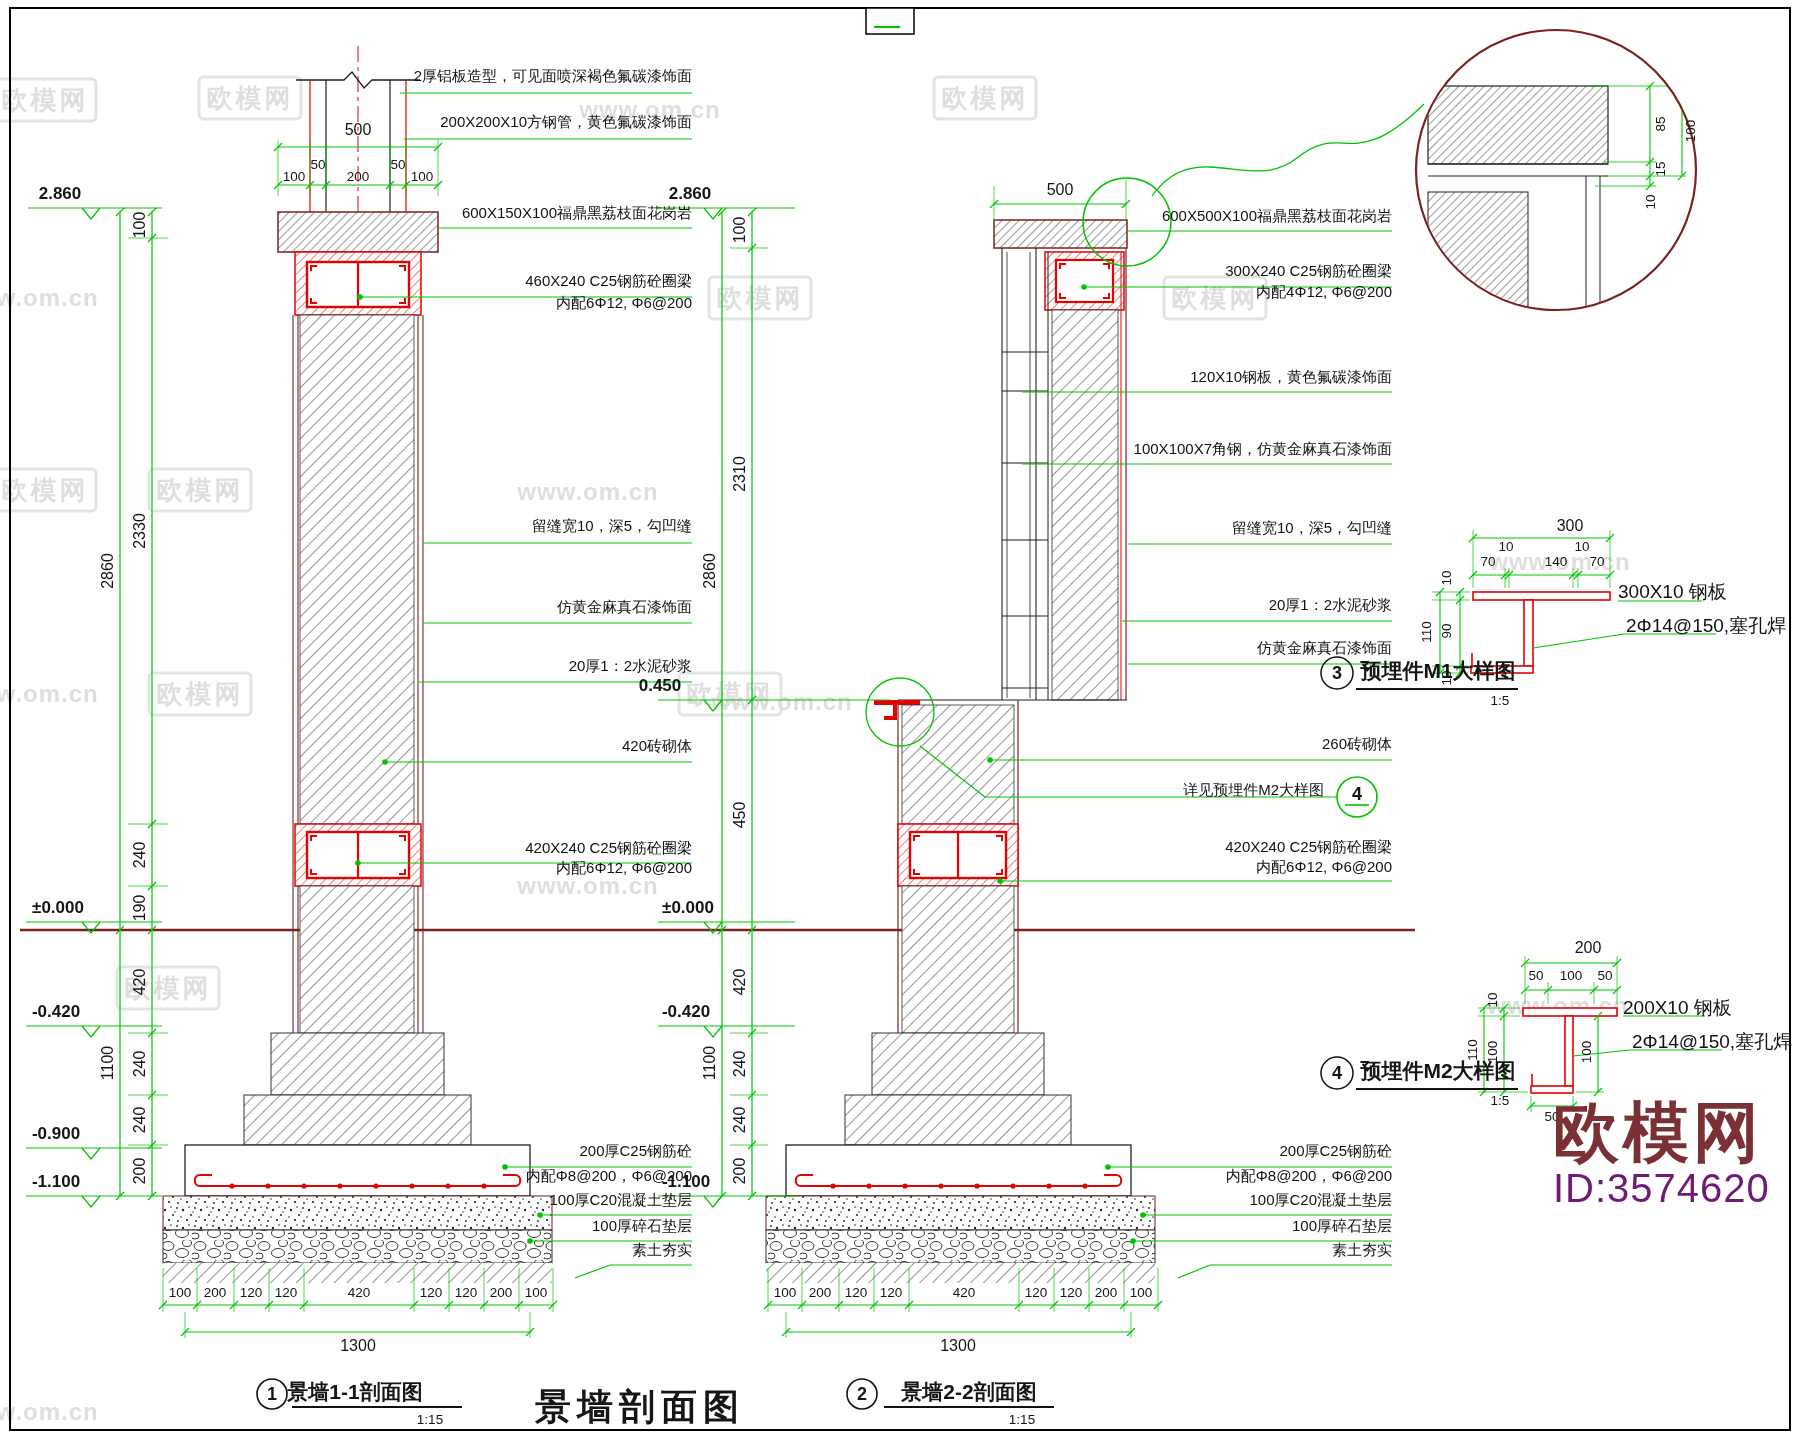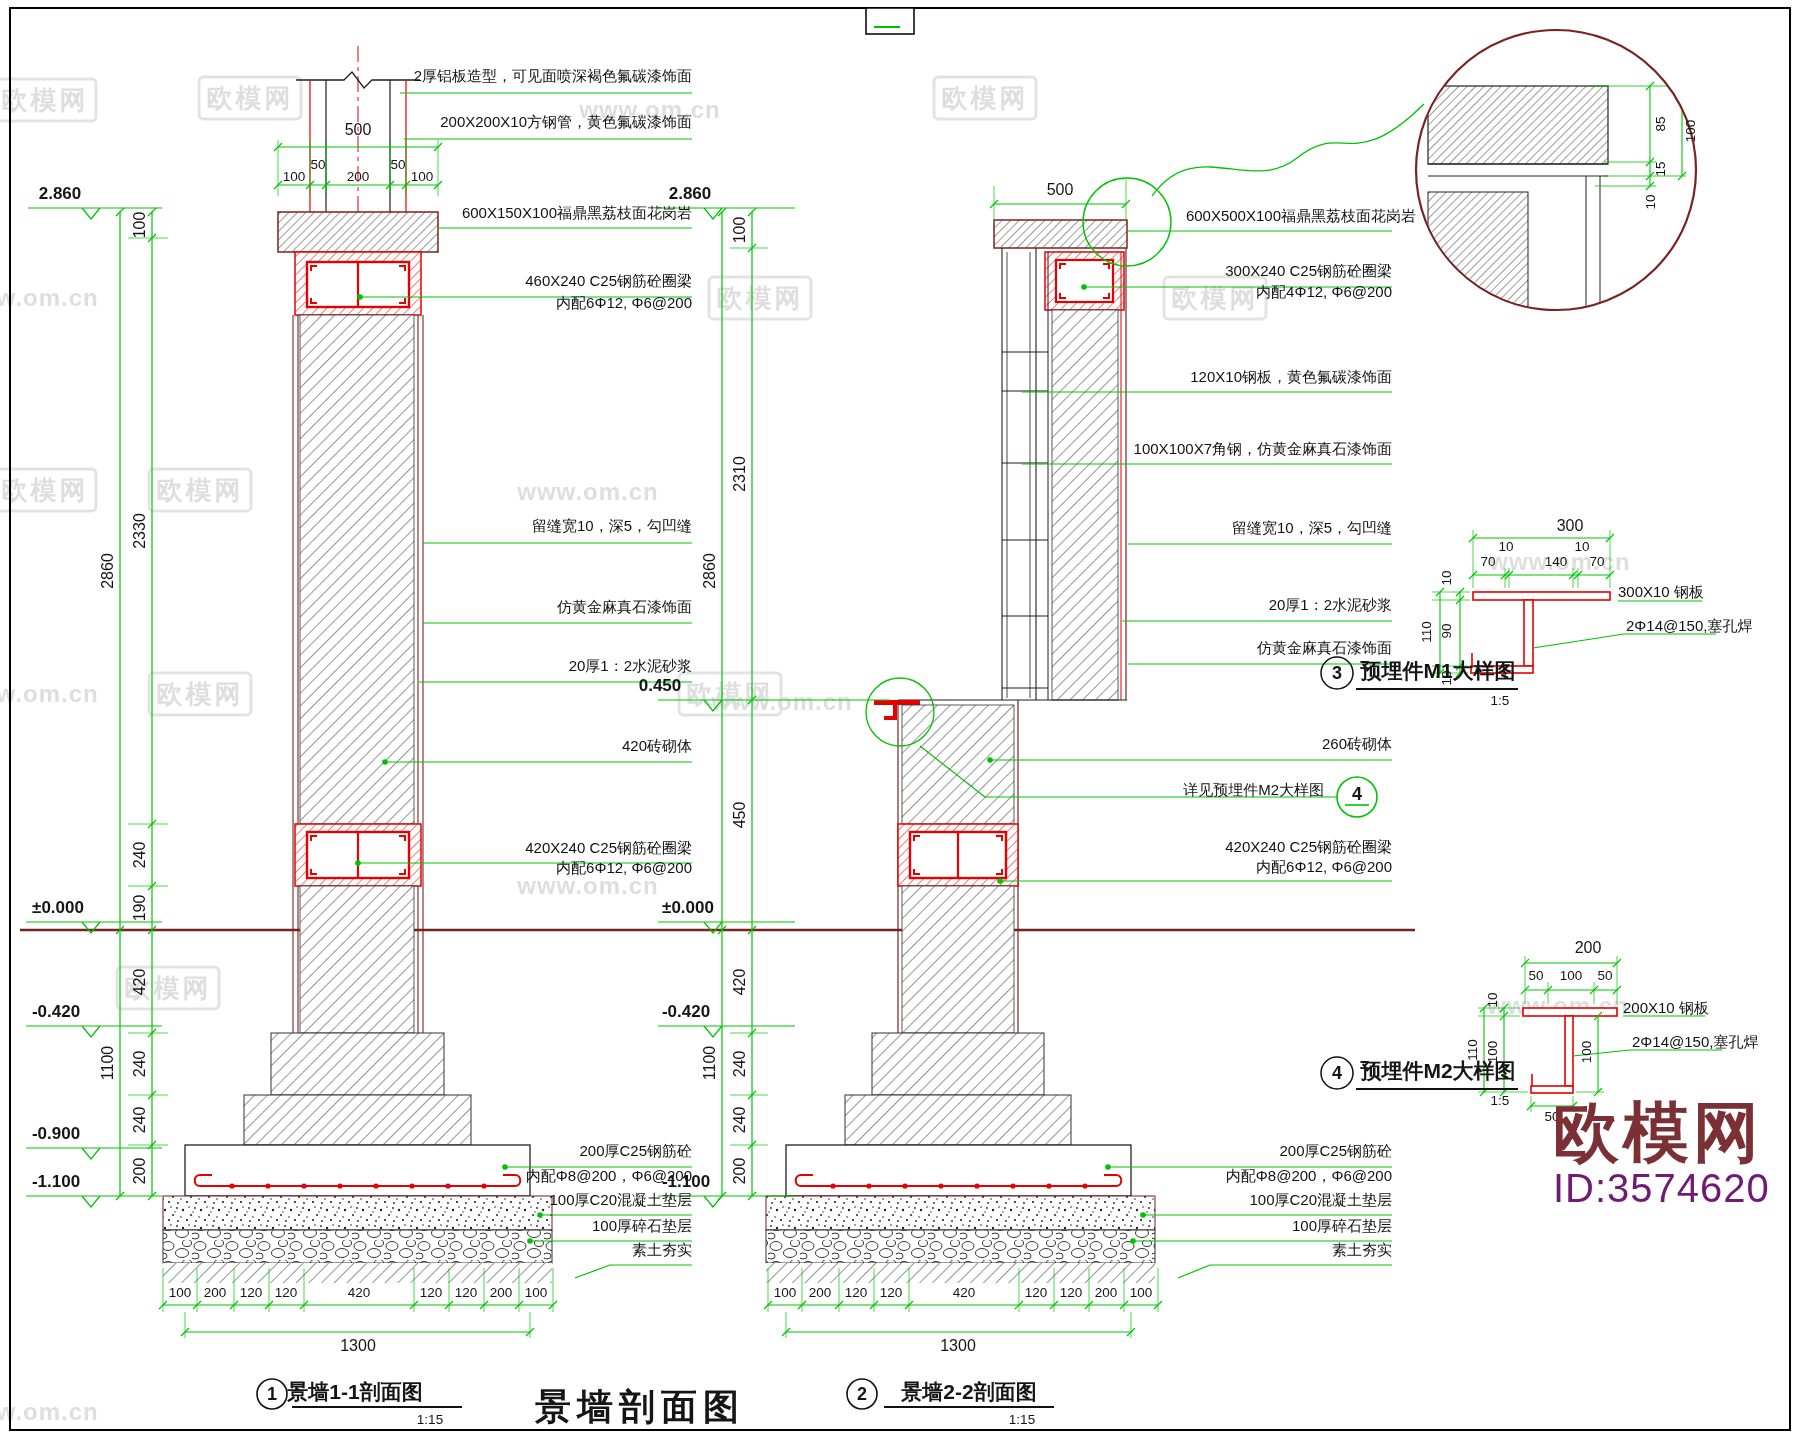--- a/index.html
+++ b/index.html
@@ -2,21 +2,21 @@
 <html><head>
 <meta charset="utf-8">
 <style>
   html,body{margin:0;padding:0;background:#fff}
   #sheet{position:relative;width:1800px;height:1438px;background:#fff;overflow:hidden;
          font-family:"Liberation Sans","DejaVu Sans",sans-serif;color:#151515}
   svg{position:absolute;left:0;top:0;z-index:1}
   .lab{position:absolute;transform:translate(-50%,-50%);font-size:16px;white-space:nowrap;z-index:3;color:#151515}
   .v{transform:translate(-50%,-50%) rotate(-90deg)}
   .ann{position:absolute;transform:translateY(-50%);font-size:15px;white-space:nowrap;z-index:3;color:#111}
-  .llab{position:absolute;transform:translateY(-50%);font-size:15px;white-space:nowrap;z-index:3;color:#111}
+  .llab{position:absolute;transform:translateY(-50%);font-size:19px;white-space:nowrap;z-index:3;color:#111}
   .sm{font-size:13.5px}
   .lv{font-size:17px;font-weight:bold}
   .ttl{font-size:21px;font-weight:bold}
   .big{font-size:36px;font-weight:bold;letter-spacing:6px}
   .cnum{font-size:18px;font-weight:bold}
   .wm,.wmu{position:absolute;transform:translate(-50%,-50%);z-index:0;color:#dedede;white-space:nowrap}
   .wm{font-size:26px;font-weight:bold;letter-spacing:3px;border:3px solid #e3e3e3;border-radius:6px;padding:2px 6px}
   .wmu{font-size:24px;font-weight:bold;letter-spacing:1px}
   .logo1{position:absolute;font-size:66px;font-weight:bold;color:#7b3036;letter-spacing:4px;z-index:3}
   .logo2{position:absolute;font-size:40px;color:#701a75;z-index:3;letter-spacing:1px}
@@ -395,21 +395,21 @@
   <div class="lab sm" style="left:785px;top:1292px">100</div>
   <div class="lab sm" style="left:820px;top:1292px">200</div>
   <div class="lab sm" style="left:856px;top:1292px">120</div>
   <div class="lab sm" style="left:891px;top:1292px">120</div>
   <div class="lab sm" style="left:964px;top:1292px">420</div>
   <div class="lab sm" style="left:1036px;top:1292px">120</div>
   <div class="lab sm" style="left:1071px;top:1292px">120</div>
   <div class="lab sm" style="left:1106px;top:1292px">200</div>
   <div class="lab sm" style="left:1141px;top:1292px">100</div>
   <div class="lab" style="left:958px;top:1346px">1300</div>
-  <div class="ann" style="right:384px;top:216px">600X500X100福鼎黑荔枝面花岗岩</div>
+  <div class="ann" style="right:408px;top:216px">600X500X100福鼎黑荔枝面花岗岩</div>
   <div class="ann" style="right:408px;top:271px">300X240 C25钢筋砼圈梁</div>
   <div class="ann" style="right:408px;top:292px">内配4Φ12, Φ6@200</div>
   <div class="ann" style="right:408px;top:377px">120X10钢板，黄色氟碳漆饰面</div>
   <div class="ann" style="right:408px;top:449px">100X100X7角钢，仿黄金麻真石漆饰面</div>
   <div class="ann" style="right:408px;top:528px">留缝宽10，深5，勾凹缝</div>
   <div class="ann" style="right:408px;top:605px">20厚1：2水泥砂浆</div>
   <div class="ann" style="right:408px;top:648px">仿黄金麻真石漆饰面</div>
   <div class="ann" style="right:408px;top:744px">260砖砌体</div>
   <div class="ann" style="right:476px;top:790px">详见预埋件M2大样图</div>
   <div class="ann" style="right:408px;top:847px">420X240 C25钢筋砼圈梁</div>

